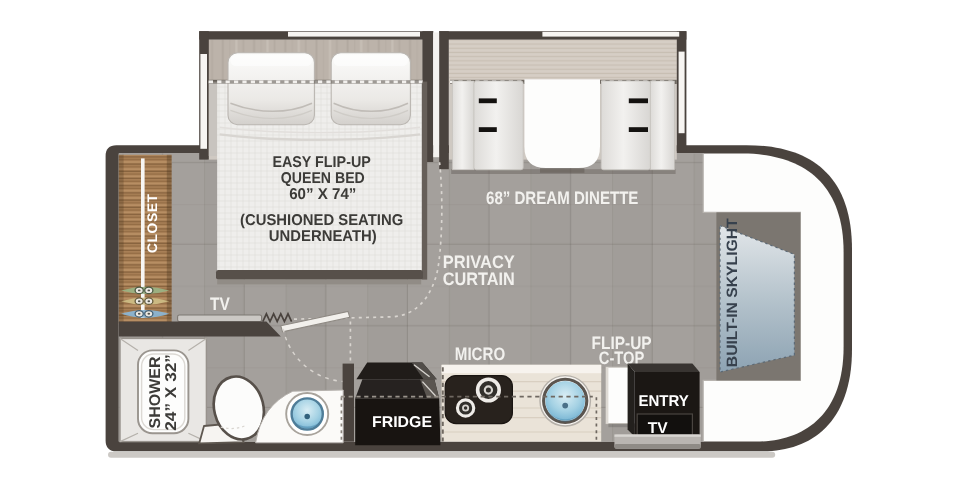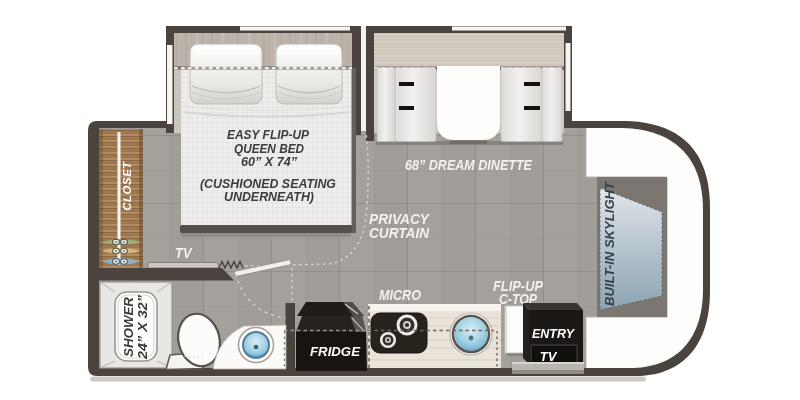--- a/index.html
+++ b/index.html
@@ -1,16 +1,16 @@
 <!DOCTYPE html>
 <html><head>
 <meta charset="utf-8">
 <style>
 html,body{margin:0;padding:0;background:#fff;}
-#wrap{width:640px;height:400px;position:relative;font-family:"Liberation Sans",sans-serif;font-style:italic;}
+#wrap{width:640px;height:400px;position:relative;font-family:"Liberation Sans",sans-serif;}
 text{font-family:"Liberation Sans",sans-serif;font-weight:bold;}
 .lbl{fill:#3c3b38;font-size:13px;}.lblw{fill:#f2f1ee;font-size:15px;}
 </style>
 </head>
 <body>
 <div id="wrap">
 <svg width="800" height="400" viewBox="0 0 800 400">
 <defs>
 <pattern id="tile" width="68" height="68" patternUnits="userSpaceOnUse">
   <rect width="68" height="68" fill="#a19d99"></rect>

